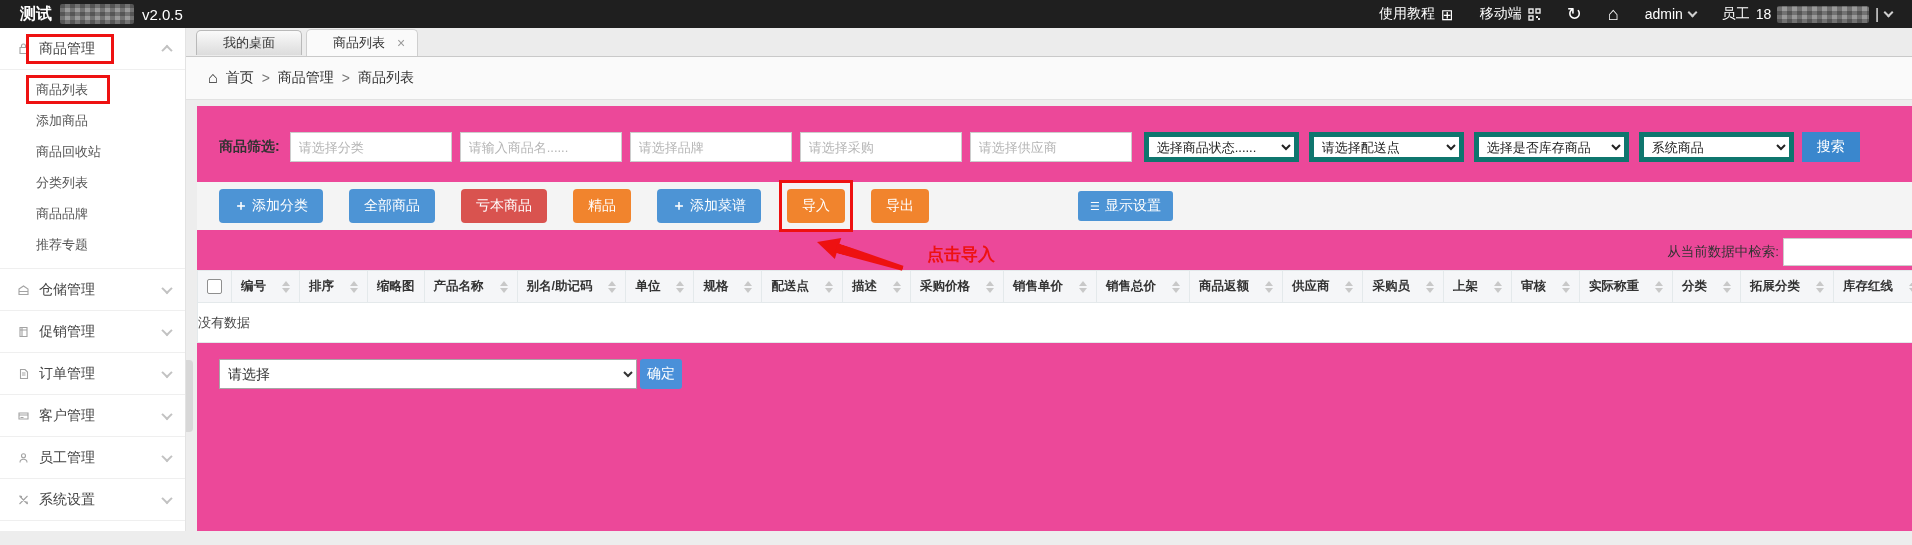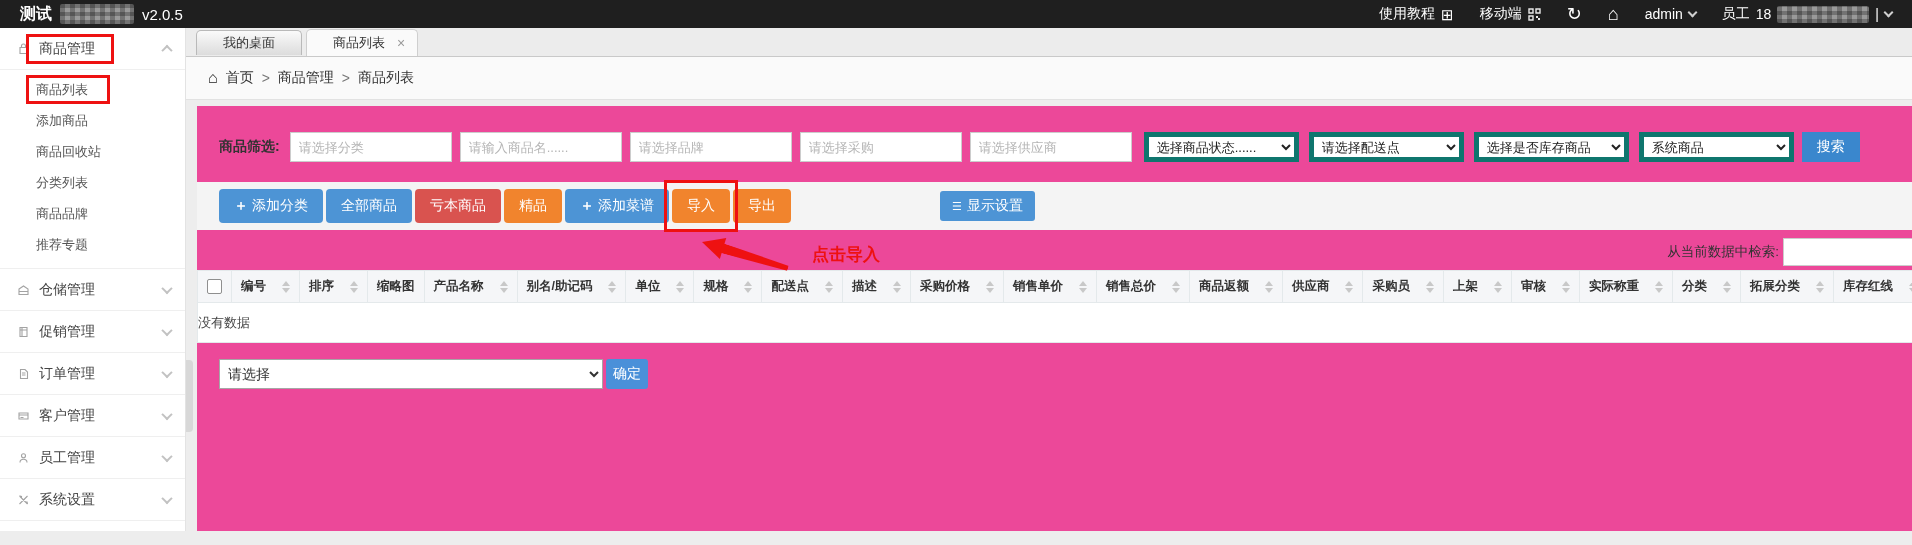--- a/index.html
+++ b/index.html
@@ -80,21 +80,21 @@
 th{background:#f5f6f8;border:1px solid #e4e9eb;height:32px;font-size:12.5px;color:#333;font-weight:bold;padding:0 9px;white-space:nowrap;}
 th .thc{display:flex;align-items:center;justify-content:center;gap:16px;}
 .cbx{display:inline-block;width:15px;height:15px;border:1px solid #8f8f8f;border-radius:2px;background:#fff;vertical-align:middle;cursor:pointer;}
 .sort{display:inline-flex;flex-direction:column;gap:2px;}
 .sort i{width:0;height:0;border-left:4px solid transparent;border-right:4px solid transparent;}
 .sort .up{border-bottom:5px solid #c8c8c8;}
 .sort .down{border-top:5px solid #c8c8c8;}
 td.empty{border:1px solid #e4e9eb;height:40px;padding-left:0;color:#444;font-size:13px;background:#fff;text-align:left;}
 
 .foot-row{display:flex;align-items:center;margin-top:16px;padding:0 22px;}
-.foot-select{width:384px;height:30px;border:1px solid #a6a6a6;background:#fff;font-size:14px;color:#333;padding:0 4px;}
+.foot-select{width:418px;height:30px;border:1px solid #a6a6a6;background:#fff;font-size:14px;color:#333;padding:0 4px;}
 .confirm-btn{width:42px;height:30px;margin-left:3px;background:#4a90d9;color:#fff;border:none;border-radius:3px;font-size:14px;cursor:pointer;}
 </style>
 </head>
 <body>
 
 <div class="header">
   <div class="brand">
     <span>测试</span>
     <span class="redact"></span>
     <span class="ver">v2.0.5</span>
@@ -292,21 +292,21 @@
             </select>
 
             <select class="f-select">
               <option>系统商品</option>
             </select>
           </span>
         <button class="search-btn">搜索</button>
       </div>
 
       <div class="toolbar">
-        <span style="display:flex;gap:3px;">
+        <span style="display:flex;gap:26px;">
 
             <span class="btn-wrap">
               <button class="tbtn blue">
                 <span class="plus">＋</span><span>添加分类</span>
               </button>
               
               
               
             </span>
 

